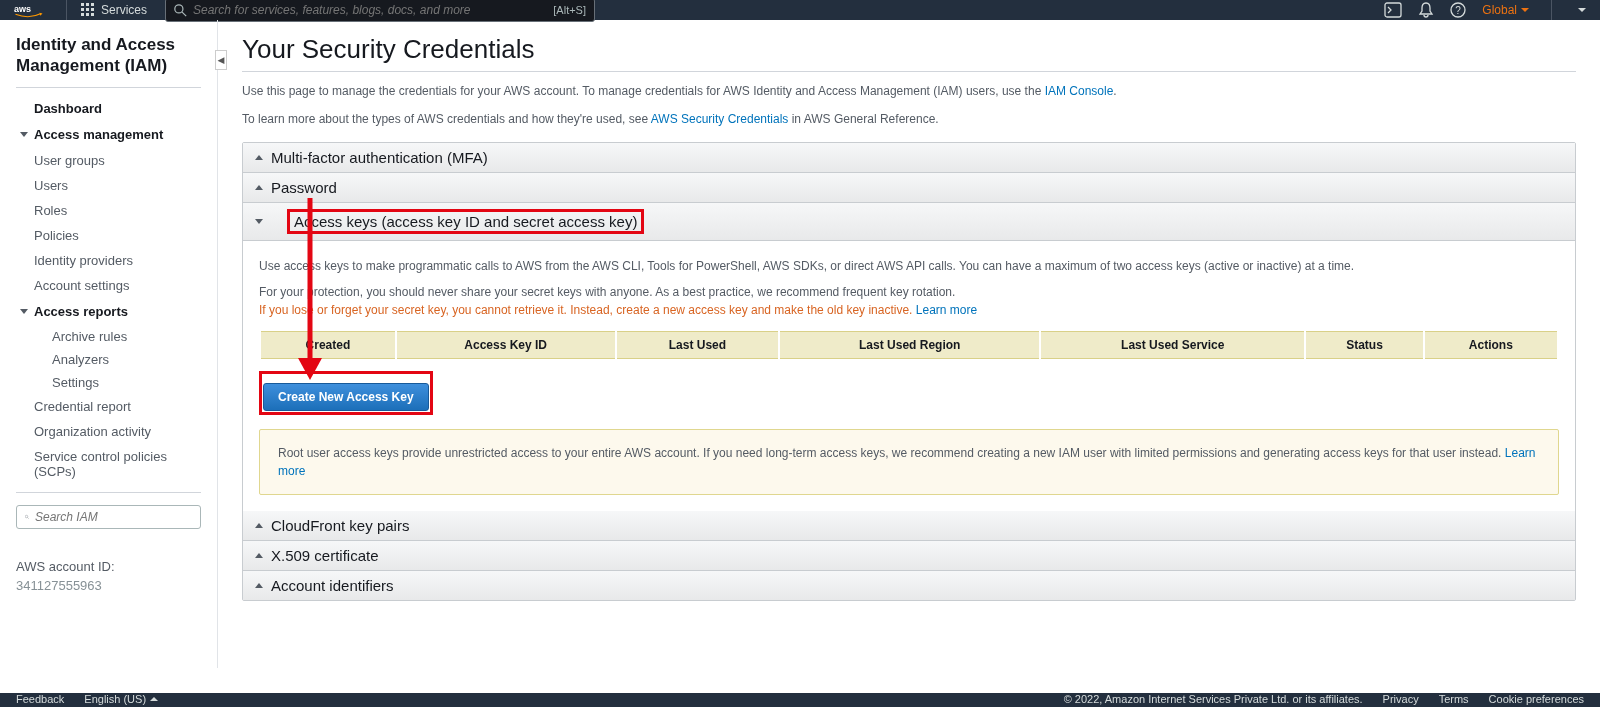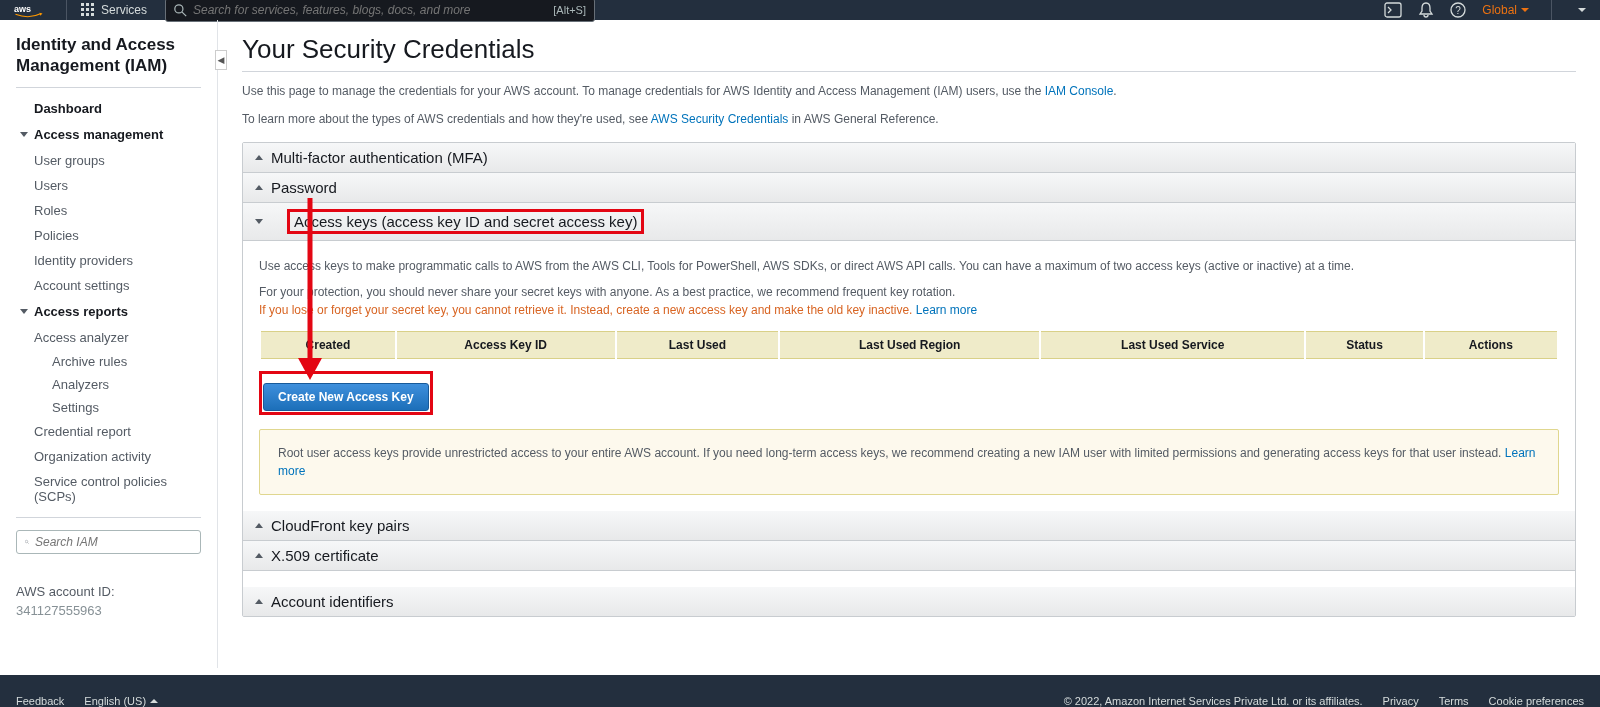--- a/index.html
+++ b/index.html
@@ -41,39 +41,39 @@
 
 .content { flex: 1; padding: 14px 24px; overflow-y: auto; }
 .content h1 { font-size: 26px; font-weight: normal; color: #16191f; margin-bottom: 6px; }
 .content hr.page-div { border: none; border-top: 1px solid #d1d5db; margin-bottom: 10px; }
 .content .intro { font-size: 12px; color: #545b64; margin-bottom: 14px; line-height: 1.5; }
 .content .intro p { margin-bottom: 10px; }
 
 
 .accordion { border: 1px solid #c8ccd0; border-radius: 2px; margin-bottom: 2px; }
 .acc-header { background: linear-gradient(#f6f7f8, #e8e9ea); border-bottom: 1px solid #c8ccd0; padding: 6px 12px; display: flex; align-items: center; cursor: pointer; font-size: 15px; color: #16191f; }
-.acc-header:last-child { border-bottom: none; margin-top: 16px; }
+.acc-header:last-child { border-bottom: none; }
 .acc-header .toggle { margin-right: 8px; font-size: 10px; }
 .acc-body { padding: 16px; background: #fff; font-size: 12px; color: #545b64; }
 .acc-body p { margin-bottom: 8px; line-height: 1.5; }
 .acc-body .warn { color: #d86422; }
 
 
 .key-table { width: 100%; margin: 10px 0; }
 .key-table th { background: #efebc9; border-top: 1px solid #d9d088; border-bottom: 1px solid #d9d088; padding: 6px 8px; font-size: 12px; font-weight: bold; color: #16191f; text-align: center; }
 
 .primary-btn { background: linear-gradient(#3e8fdc, #1c6fb9); color: #fff; border: 1px solid #175a9a; border-radius: 3px; padding: 6px 14px; font-size: 12px; font-weight: bold; cursor: pointer; margin-top: 8px; }
 .highlight-box { border: 3px solid #e30613; padding: 1px; display: inline-block; }
 .highlight-title { border: 3px solid #e30613; padding: 1px 4px; display: inline-block; margin-left: 16px; }
 .arrow-annotation { position: absolute; pointer-events: none; }
 
 .info-box { background: #fdf9ed; border: 1px solid #e0d78f; border-radius: 2px; padding: 14px 18px; margin-top: 14px; font-size: 12px; color: #545b64; line-height: 1.5; }
 
 
-.footer { position: absolute; bottom: 0; left: 0; right: 0; height: 32px; background: #232f3e; color: #d5dbdb; font-size: 11px; display: flex; align-items: flex-end; padding: 0 16px; }
+.footer { position: absolute; bottom: 0; left: 0; right: 0; height: 14px; background: #232f3e; color: #d5dbdb; font-size: 11px; display: flex; align-items: flex-start; padding: 0 16px; }
 .footer .left { display: flex; gap: 20px; align-items: center; }
 .footer .lang { display: flex; align-items: center; gap: 4px; cursor: pointer; }
 .footer .right { margin-left: auto; display: flex; gap: 20px; }
 .footer a { color: #d5dbdb; }
 
 .tri-up-sm { width: 0; height: 0; border-left: 4px solid transparent; border-right: 4px solid transparent; border-bottom: 5px solid #545b64; display: inline-block; }
 .tri-down-sm { width: 0; height: 0; border-left: 4px solid transparent; border-right: 4px solid transparent; border-top: 5px solid #545b64; display: inline-block; }
 </style>
 </head>
 <body>
@@ -152,21 +152,20 @@
     <div class="nav-item">User groups</div>
     <div class="nav-item">Users</div>
     <div class="nav-item">Roles</div>
     <div class="nav-item">Policies</div>
     <div class="nav-item">Identity providers</div>
     <div class="nav-item">Account settings</div>
     <div class="nav-section">
         <span class="tri-down-sm tri"></span>
         <span>Access reports</span>
       </div>
-    <div class="nav-item">Access analyzer</div>
     <div class="subnav-item">Archive rules</div>
     <div class="subnav-item">Analyzers</div>
     <div class="subnav-item">Settings</div>
     <div class="nav-item">Credential report</div>
     <div class="nav-item">Organization activity</div>
     <div class="nav-item">Service control policies (SCPs)</div>
     <hr>
     <div class="search-box">
       <svg width="12" height="12" viewBox="0 0 16 16">
           <circle cx="6" cy="6" r="5" stroke="#687078" stroke-width="1.5" fill="none"></circle>

